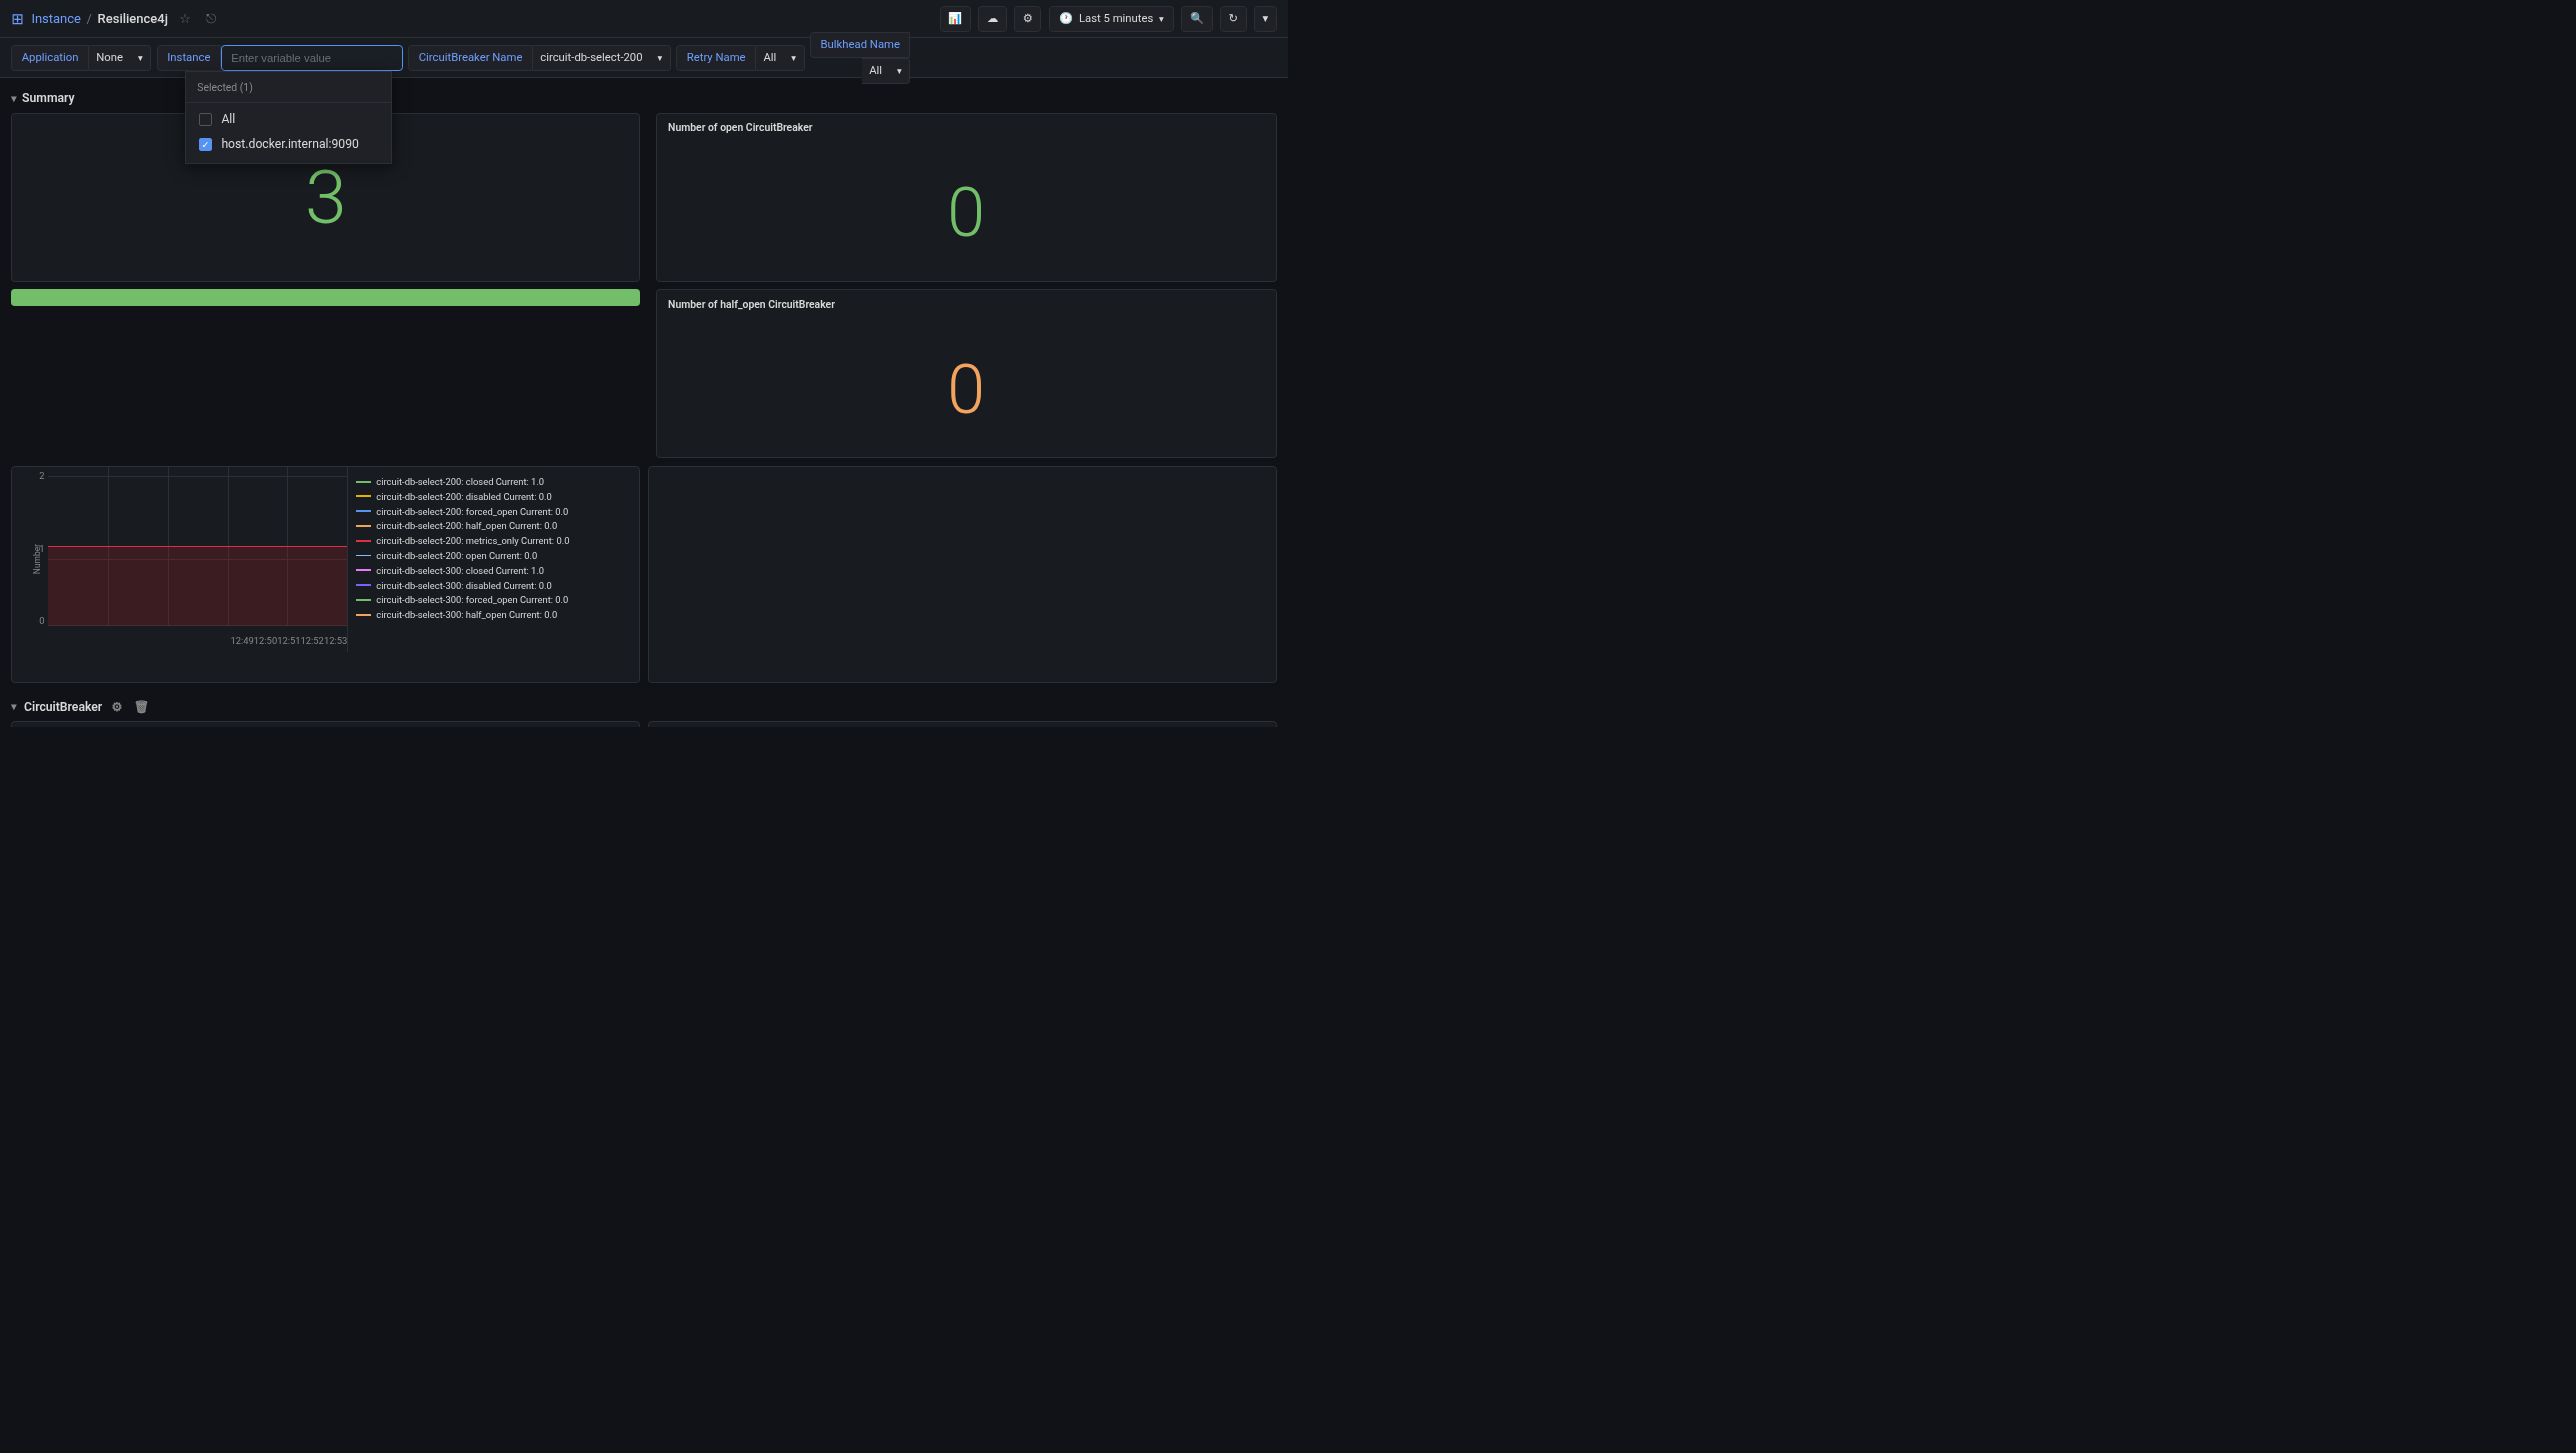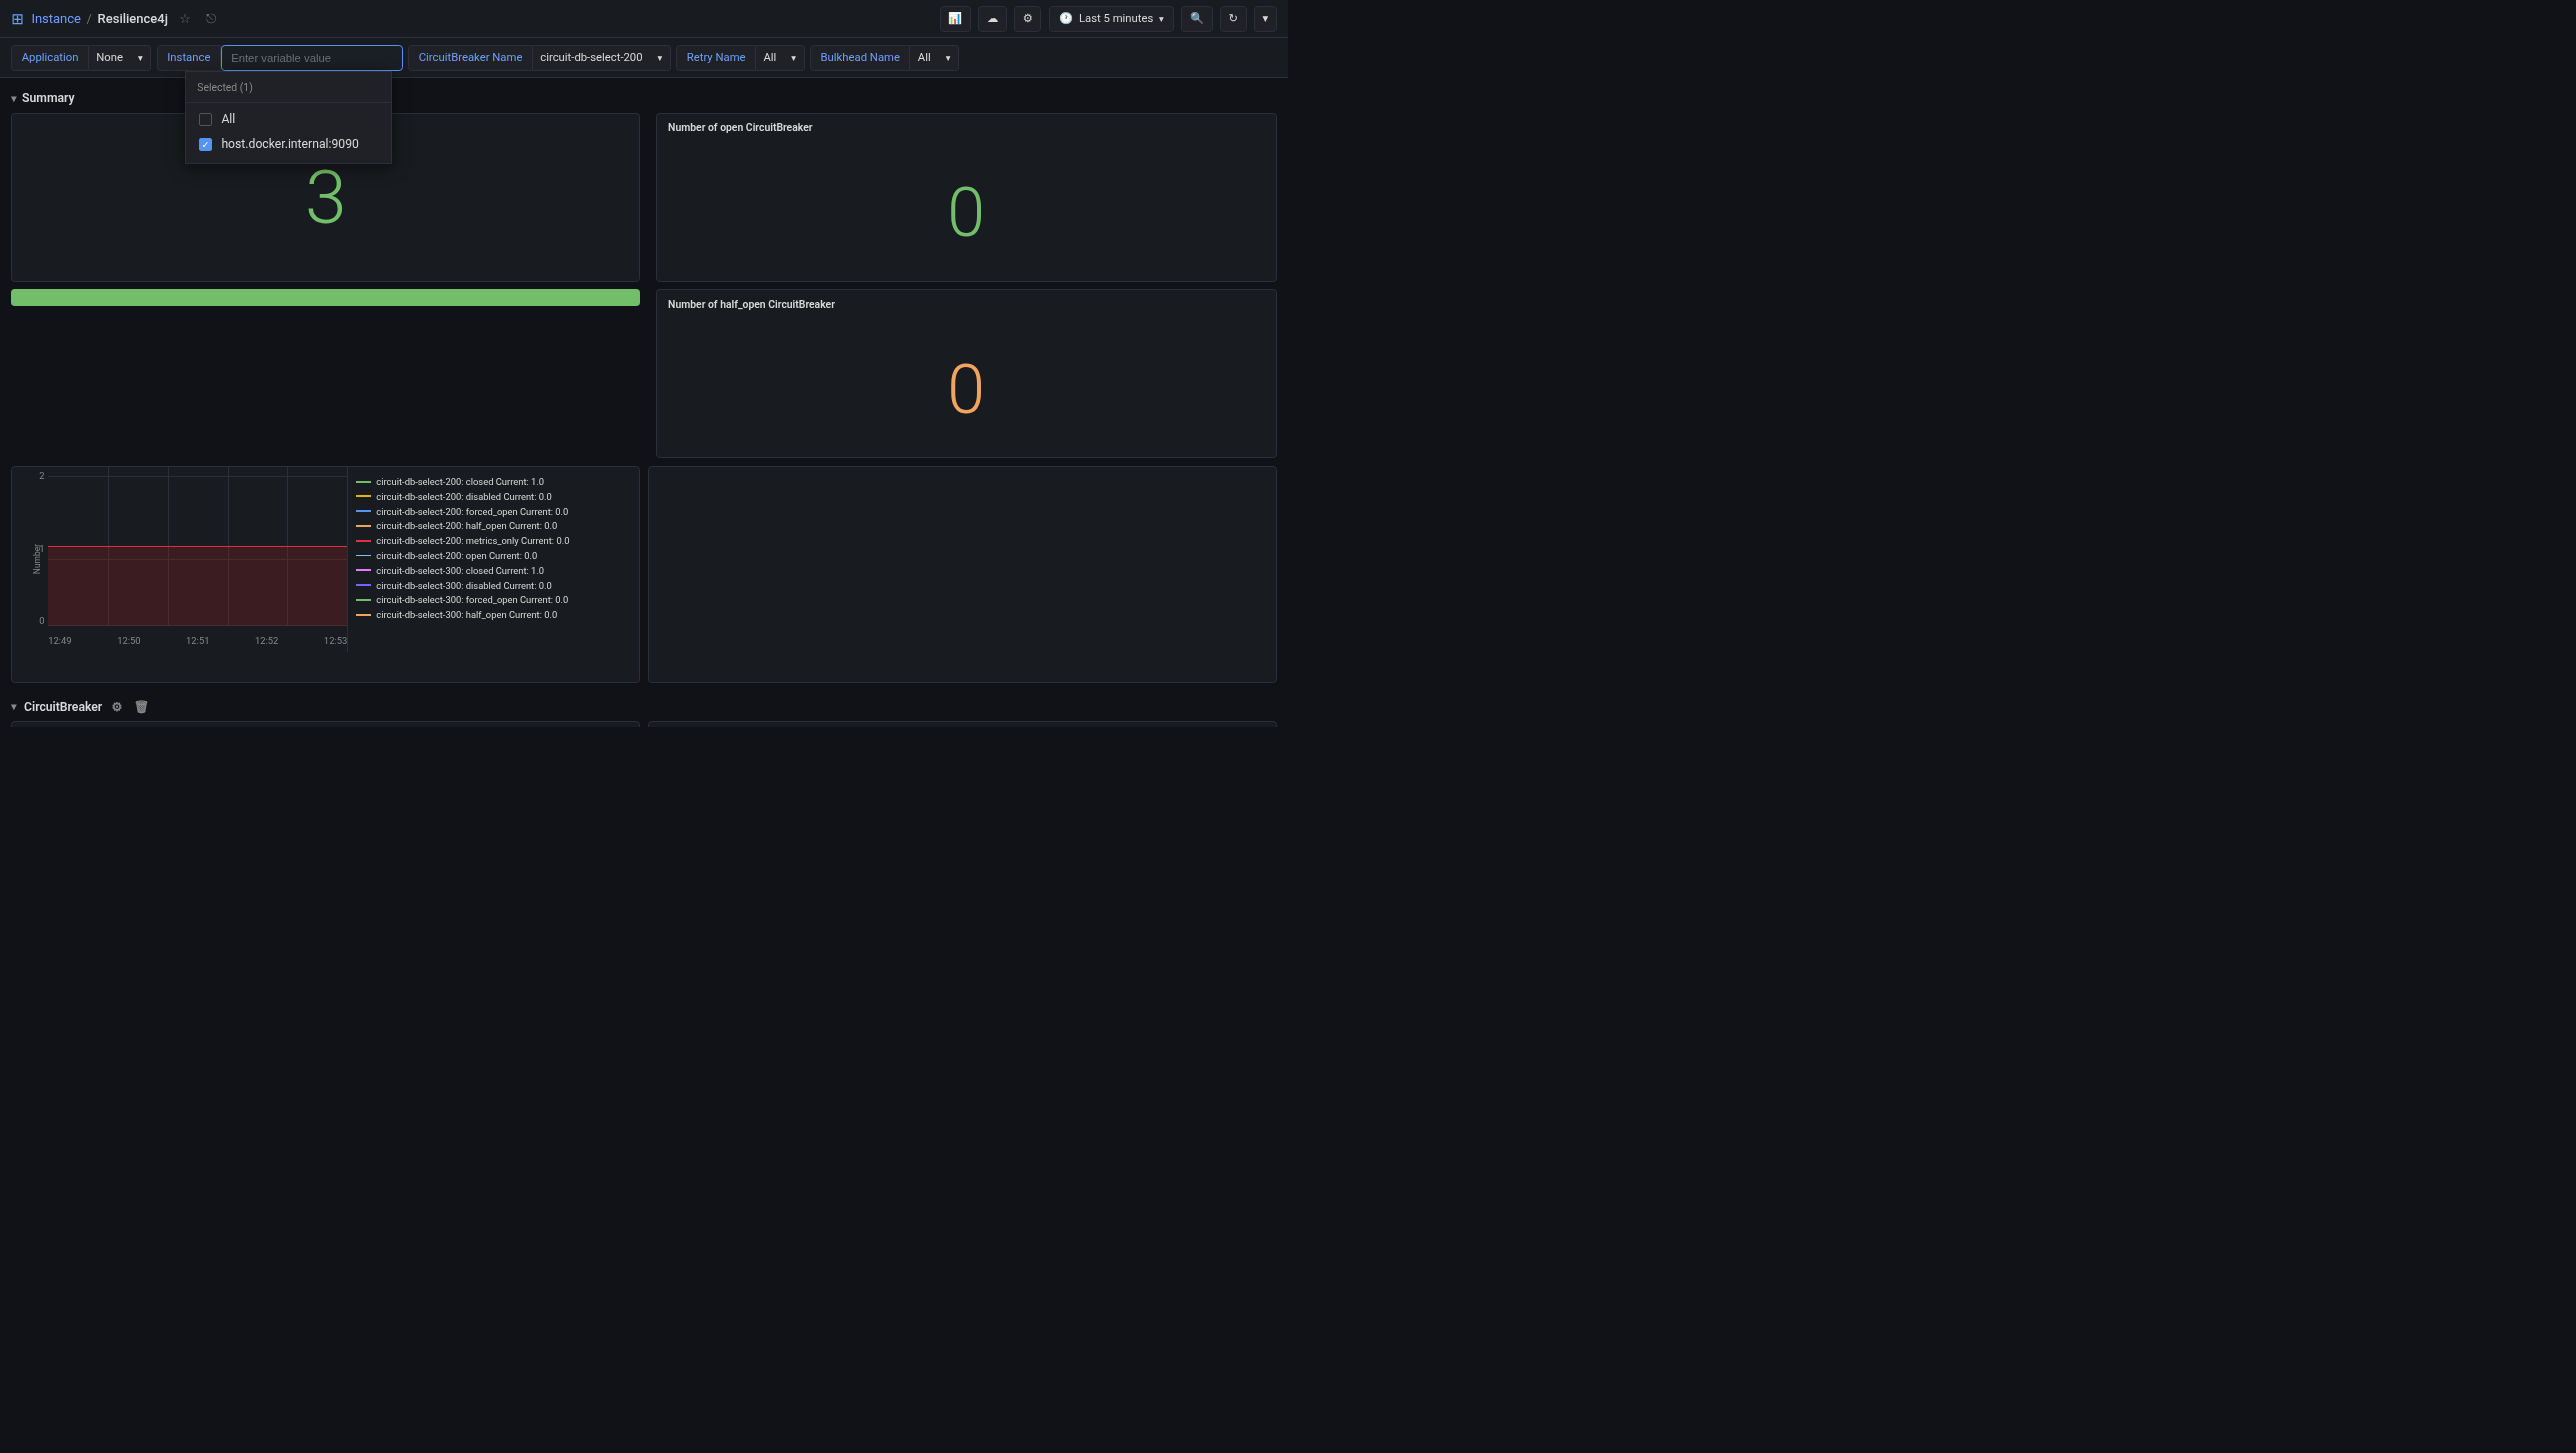--- a/index.html
+++ b/index.html
@@ -414,21 +414,21 @@
   </div>
 
   <div style="display:flex; align-items:center;">
     <span class="filter-label">Retry Name</span>
     <span class="filter-select">
       <span>All</span>
       <span class="chevron">▾</span>
     </span>
   </div>
 
-  <div style="display:flex; align-items:flex-end;">
+  <div style="display:flex; align-items:flex-end;flex-direction:column;">
     <span class="filter-label">Bulkhead Name</span>
     <span class="filter-select">
       <span>All</span>
       <span class="chevron">▾</span>
     </span>
   </div>
 </div>
 
 <div class="main-content">
 
@@ -476,21 +476,21 @@
 
           <div style="position:absolute;top:0;bottom:26px;left:20%;border-left:0.9px solid #2c2f35;"></div>
           <div style="position:absolute;top:0;bottom:26px;left:40%;border-left:0.9px solid #2c2f35;"></div>
           <div style="position:absolute;top:0;bottom:26px;left:60%;border-left:0.9px solid #2c2f35;"></div>
           <div style="position:absolute;top:0;bottom:26px;left:80%;border-left:0.9px solid #2c2f35;"></div>
 
           <div style="position:absolute;top:calc(50% - 13px);left:0;right:0;border-top:0.9px solid #e02f44;"></div>
 
           <div style="position:absolute;top:calc(50% - 12.2px);bottom:26px;left:0;right:0;background:rgba(160,30,40,0.25);"></div>
 
-          <div style="position:absolute;bottom:5.6px;left:0;right:0;display:flex;justify-content:space-between;color:#888;font-size:9.4px;">
+          <div style="position:absolute;bottom:5.6px;left:0;right:0;display:flex;justify-content:flex-end;color:#888;font-size:9.4px;">
             <span>12:49</span>
             <span>12:50</span>
             <span>12:51</span>
             <span>12:52</span>
             <span>12:53</span>
           </div>
         </div>
 
         <div class="chart-legend" id="cb-legend">
             <div class="legend-item">

